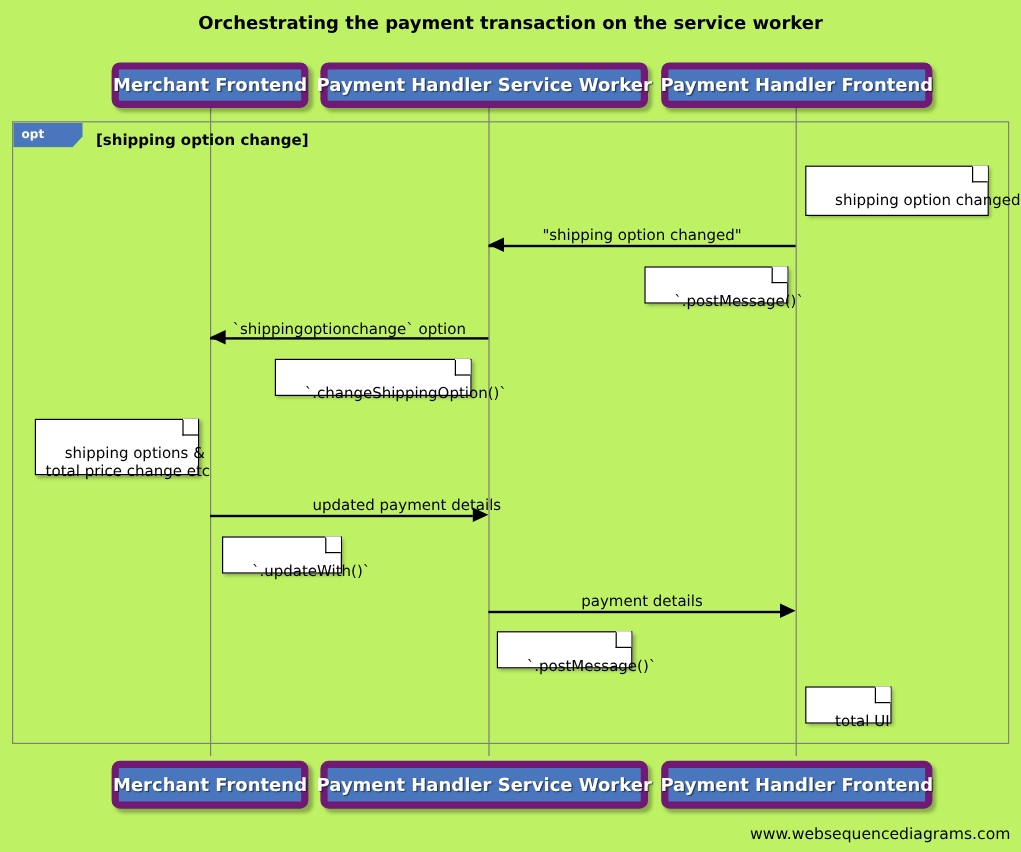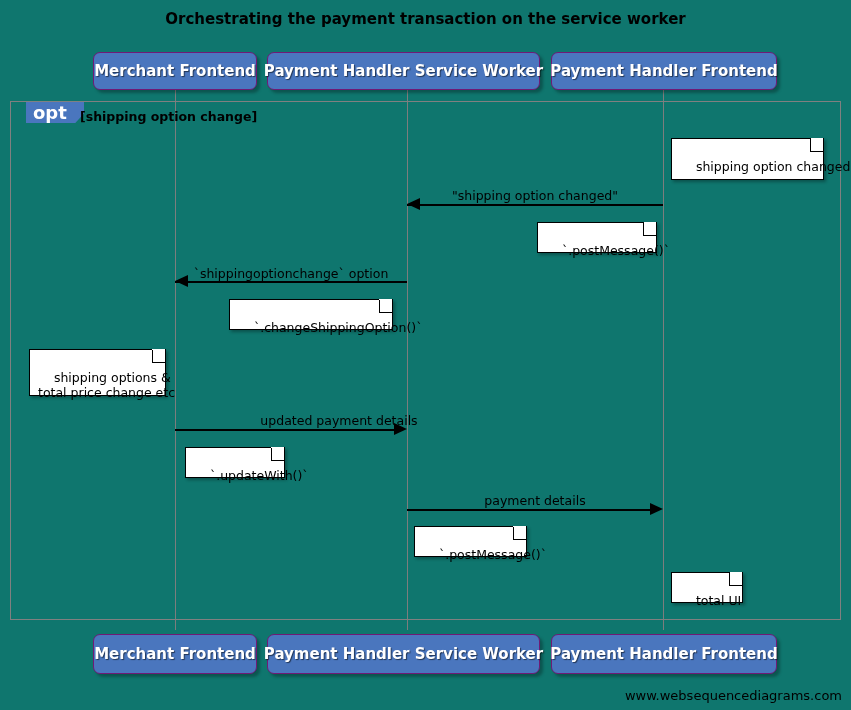--- a/index.html
+++ b/index.html
@@ -4,21 +4,21 @@
 <style>
   html, body {
     margin: 0;
     padding: 0;
     background: #ffffff;
   }
   #canvas {
     position: relative;
     width: 851px;
     height: 710px;
-    background: #0f766e;
+    background: #bef264;
     font-family: "DejaVu Sans", "Liberation Sans", sans-serif;
     overflow: hidden;
   }
 
   
   .diagram-title {
     position: absolute;
     left: 0;
     top: 10px;
     width: 851px;
@@ -27,21 +27,21 @@
     font-weight: bold;
     color: #000000;
     letter-spacing: 0px;
   }
 
   
   .participant {
     position: absolute;
     box-sizing: border-box;
     background: #4a76be;
-    border: 1px solid #701a75;
+    border: 6px solid #701a75;
     border-radius: 7px;
     color: #ffffff;
     font-size: 15px;
     font-weight: bold;
     display: flex;
     align-items: center;
     justify-content: center;
     text-shadow: 1px 1px 1px rgba(0,0,0,0.55);
     box-shadow: 3px 3px 3px rgba(0,0,0,0.28);
     white-space: nowrap;
@@ -59,29 +59,28 @@
     position: absolute;
     box-sizing: border-box;
     border: 1px solid #808080;
     background: transparent;
   }
   .frame-tab {
     position: absolute;
     height: 21px;
     background: #4a76be;
     color: #ffffff;
-    font-size: 18px;
+    font-size: 10px;
     font-weight: bold;
     display: flex;
     align-items: center;
     padding-left: 7px;
     box-sizing: border-box;
     
     clip-path: polygon(0 0, 100% 0, 100% 55%, 85% 100%, 0 100%);
-    margin-left: 15px;
   }
   .frame-guard {
     position: absolute;
     font-size: 12.5px;
     font-weight: bold;
     color: #000000;
     white-space: nowrap;
   }
 
   

